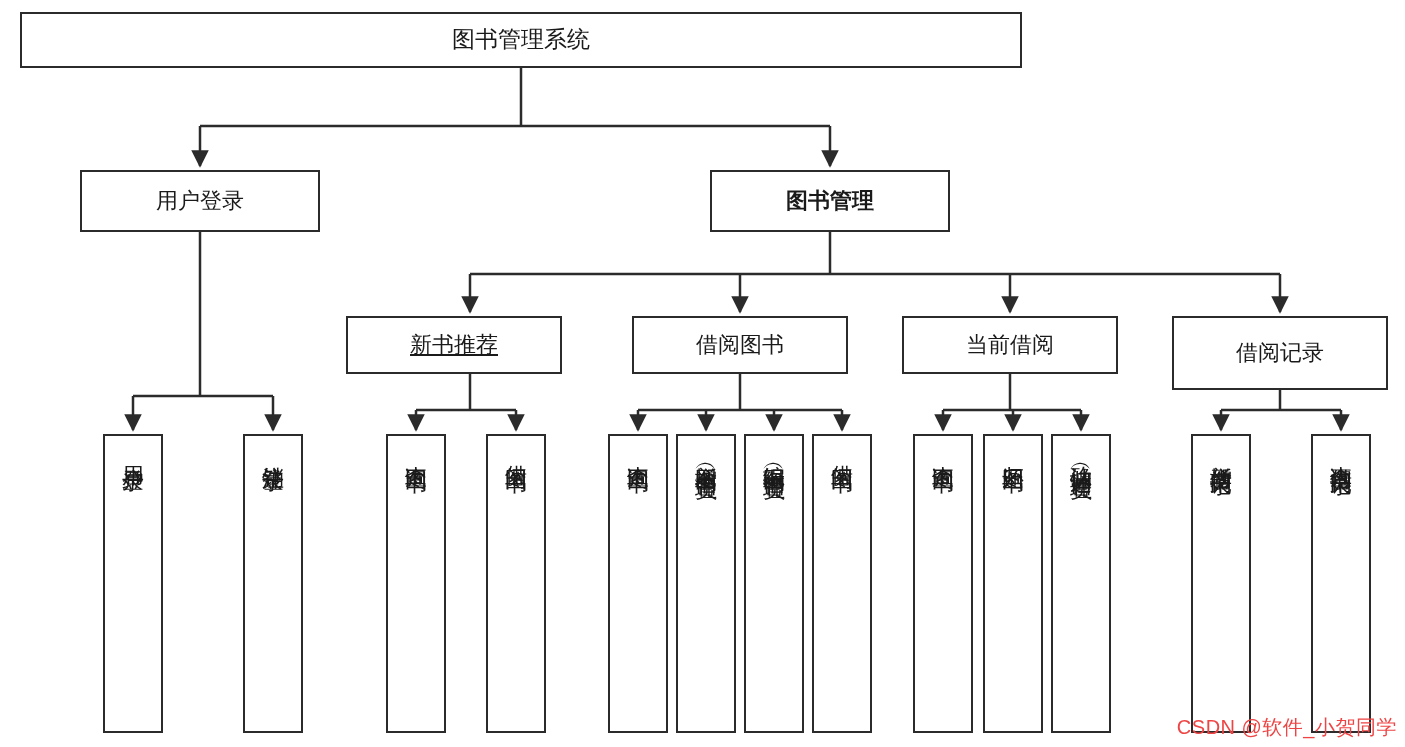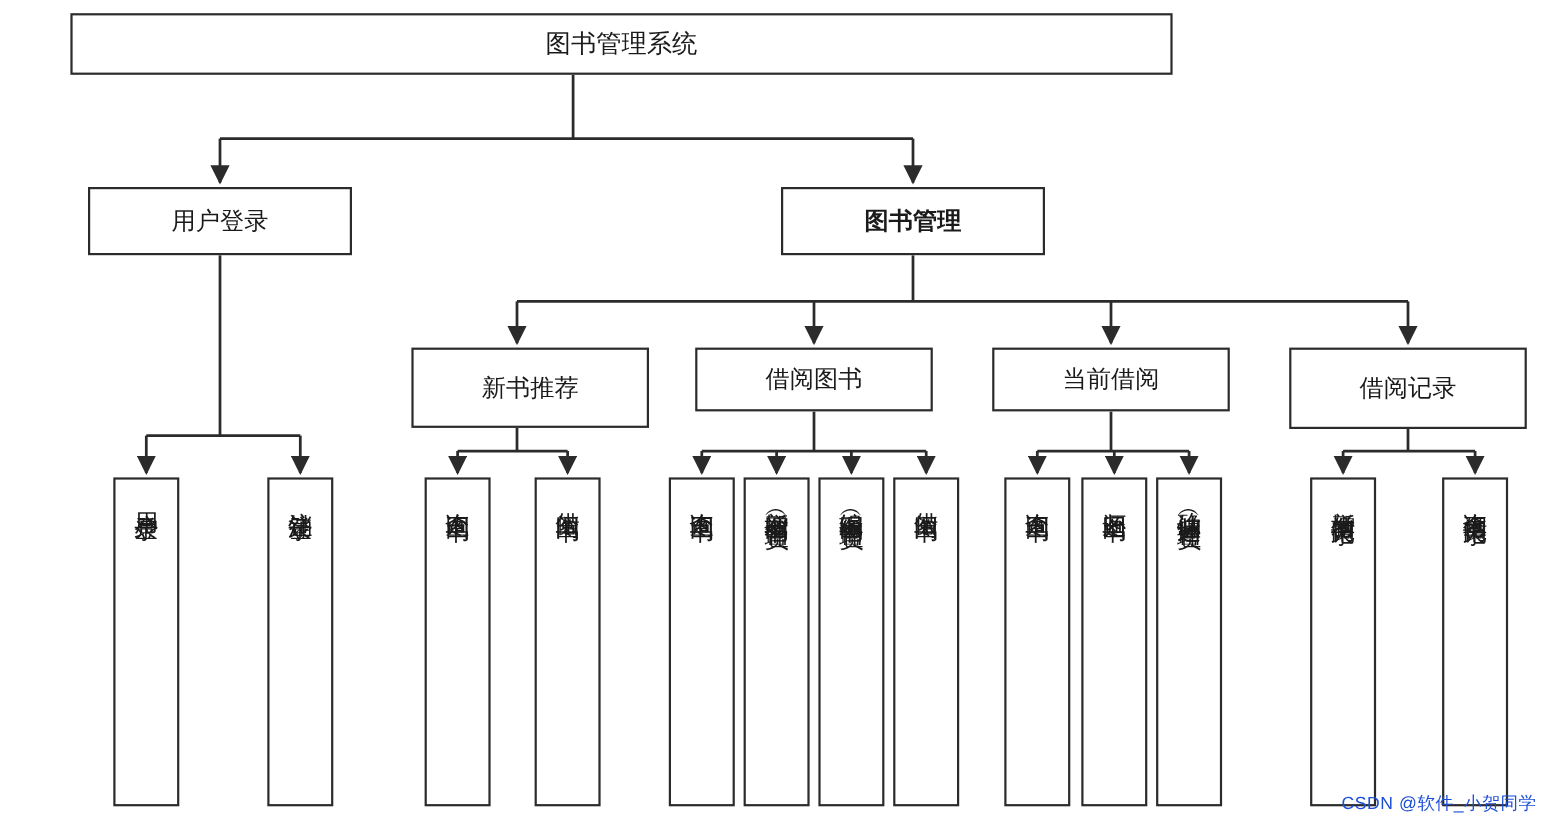--- a/index.html
+++ b/index.html
@@ -57,22 +57,22 @@
     font-size: 22px;
     writing-mode: vertical-rl;
     text-orientation: upright;
     letter-spacing: 2px;
     white-space: nowrap;
   }
   #watermark {
     position: absolute;
     right: 8px;
     bottom: 6px;
-    font-size: 16px;
-    color: #1d4ed8;
+    font-size: 20px;
+    color: #ef4444;
     white-space: nowrap;
     letter-spacing: 0.5px;
   }
 </style>
 </head>
 <body>
 
 <div id="canvas">
 
   <svg id="edges" viewBox="0 0 1405 747" xmlns="http://www.w3.org/2000/svg">
@@ -118,32 +118,32 @@
       <path d="M 1013 410 L 1013 430" marker-end="url(#arrow)"></path>
       <path d="M 1081 410 L 1081 430" marker-end="url(#arrow)"></path>
 
       <path d="M 1280 374 L 1280 410"></path>
       <path d="M 1221 410 L 1341 410"></path>
       <path d="M 1221 410 L 1221 430" marker-end="url(#arrow)"></path>
       <path d="M 1341 410 L 1341 430" marker-end="url(#arrow)"></path>
     </g>
   </svg>
 
-  <div class="node root" id="node-root" style="left: 20px; top: 12px; width: 1002px; height: 56px; margin-left: 44px;">
+  <div class="node root" id="node-root" style="left: 20px; top: 12px; width: 1002px; height: 56px;">
     <span class="label">图书管理系统</span>
   </div>
 
   <div id="nodes-layer">
       <div class="node branch" style="left: 80px; top: 170px; width: 240px; height: 62px;">
         <span class="label">用户登录</span>
       </div>
       <div class="node branch" style="left: 710px; top: 170px; width: 240px; height: 62px; font-weight: bold;">
         <span class="label">图书管理</span>
       </div>
-      <div class="node branch" style="left: 374px; top: 316px; width: 216px; height: 73px;">
+      <div class="node branch" style="left: 346px; top: 316px; width: 216px; height: 58px; text-decoration: underline;">
         <span class="label">新书推荐</span>
       </div>
       <div class="node branch" style="left: 632px; top: 316px; width: 216px; height: 58px;">
         <span class="label">借阅图书</span>
       </div>
       <div class="node branch" style="left: 902px; top: 316px; width: 216px; height: 58px;">
         <span class="label">当前借阅</span>
       </div>
       <div class="node branch" style="left: 1172px; top: 316px; width: 216px; height: 74px;">
         <span class="label">借阅记录</span>

